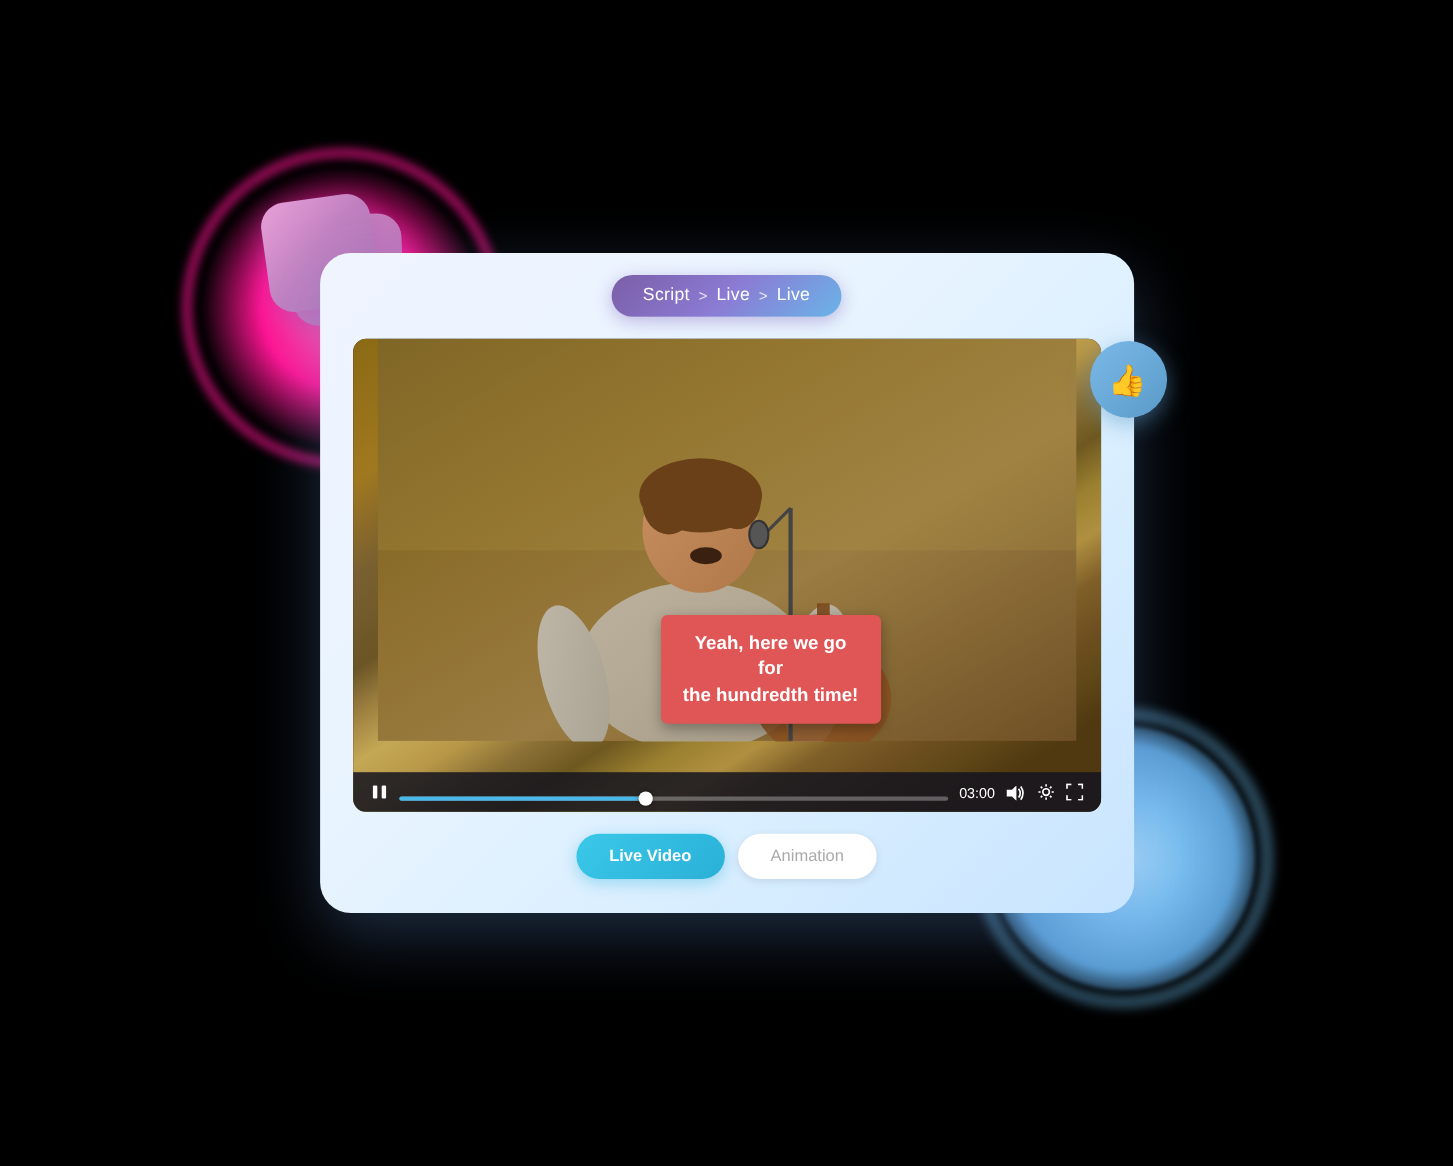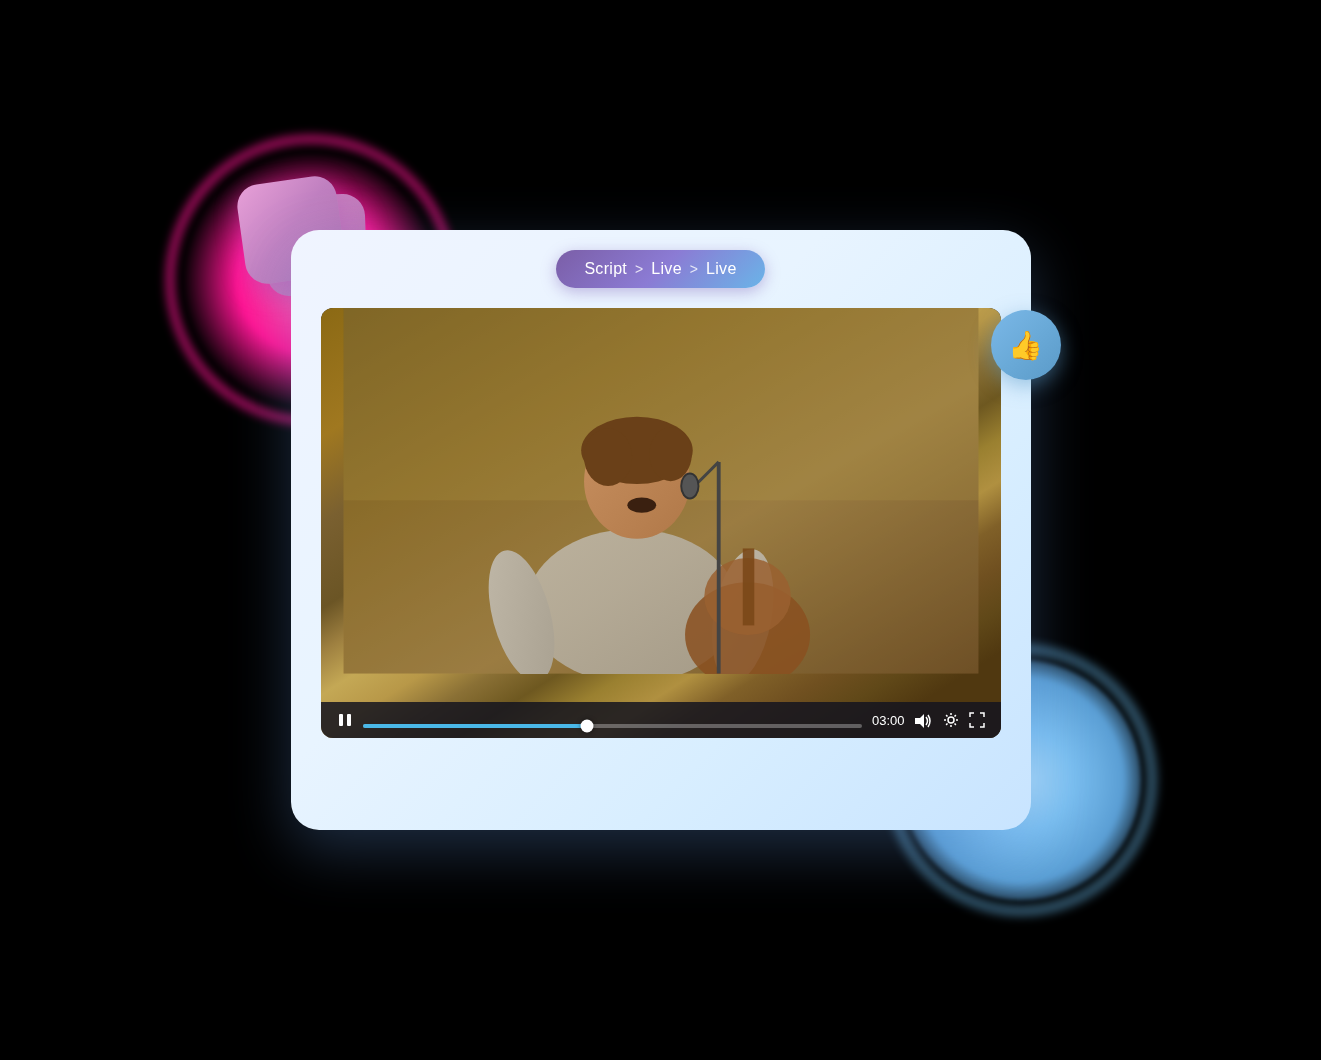--- a/index.html
+++ b/index.html
@@ -361,20 +361,24 @@
           <ellipse cx="420" cy="300" rx="45" ry="40" fill="#9a6030" opacity="0.85"></ellipse>
           <rect x="415" y="250" width="12" height="80" fill="#7a4818" opacity="0.9"></rect>
 
           <line x1="390" y1="160" x2="390" y2="380" stroke="#444" stroke-width="4"></line>
           <line x1="390" y1="160" x2="360" y2="190" stroke="#444" stroke-width="3"></line>
 
           <ellipse cx="360" cy="185" rx="10" ry="14" fill="#333"></ellipse>
           <ellipse cx="360" cy="185" rx="8" ry="12" fill="#555"></ellipse>
         </svg>
 
+        <div class="subtitle-box">
+          <span>Yeah, here we go for</span><br>
+          <span>the hundredth time!</span>
+        </div>
 
         <div class="video-controls">
           <div class="ctrl-btn">
             <svg width="16" height="16" viewBox="0 0 16 16" fill="white">
               <rect x="2" y="2" width="4" height="12" rx="1"></rect>
               <rect x="10" y="2" width="4" height="12" rx="1"></rect>
             </svg>
           </div>
           <div class="progress-bar">
             <div class="progress-fill"></div>
@@ -396,20 +400,24 @@
           </div>
           <div class="ctrl-btn">
             <svg width="16" height="16" viewBox="0 0 16 16" fill="none" stroke="white" stroke-width="1.5">
               <path d="M1 5 L1 1 L5 1 M11 1 L15 1 L15 5 M15 11 L15 15 L11 15 M5 15 L1 15 L1 11"></path>
             </svg>
           </div>
         </div>
       </div>
     </div>
 
+    <div class="button-row">
+      <button class="btn-live">Live Video</button>
+      <button class="btn-animation">Animation</button>
+    </div>
 
   </div>
 
   <div class="thumbs-badge">
     <span style="color:#fff;font-size:28px;">👍</span>
   </div>
 
 </div>
 
 </body></html>

